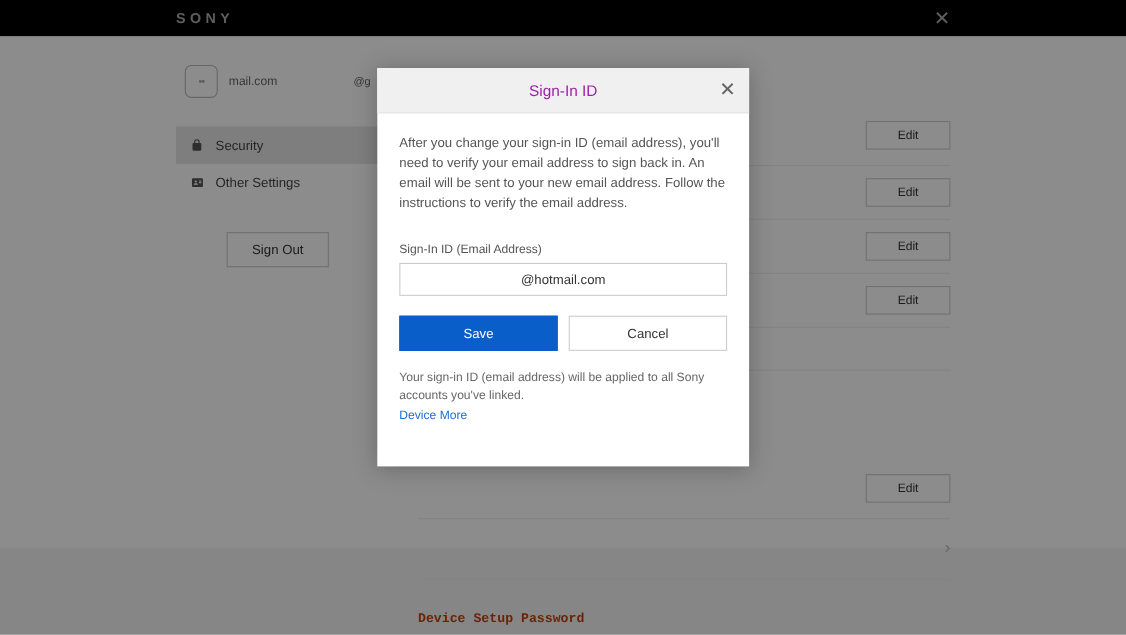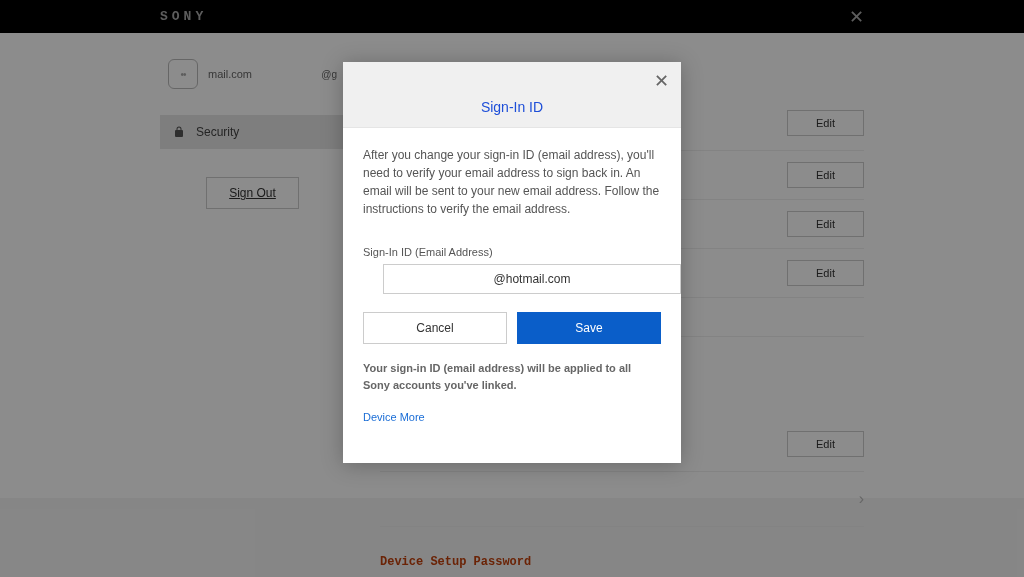--- a/index.html
+++ b/index.html
@@ -17,21 +17,21 @@
       display: flex;
       align-items: center;
       padding: 0 160px;
       justify-content: space-between;
     }
     .sony-logo {
       color: #aaa;
       font-size: 13px;
       font-weight: bold;
       letter-spacing: 4px;
-      font-family: Liberation Mono, monospace;
+      font-family: Liberation Sans, sans-serif;
     }
     .top-close {
       color: #aaa;
       font-size: 18px;
       cursor: pointer;
       background: none;
       border: none;
     }
     .page {
       display: flex;
@@ -97,21 +97,20 @@
       margin-top: 28px;
       text-align: center;
     }
     .signout-btn {
       border: 1px solid #ccc;
       background: #fff;
       padding: 8px 22px;
       font-size: 12px;
       color: #333;
       cursor: pointer;
-      text-decoration: underline;
     }
     .main {
       flex: 1;
       padding-left: 35px;
       padding-top: 8px;
     }
     .section-title {
       font-size: 13px;
       font-weight: bold;
       color: #333;
@@ -181,22 +180,21 @@
       background: #f0f0f0;
       padding: 12px 16px;
       display: flex;
       align-items: center;
       justify-content: center;
       position: relative;
       border-bottom: 1px solid #e5e5e5;
     }
     .dialog-title {
       font-size: 14px;
-      color: #1d4ed8;
-      margin-top: 25px;
+      color: #a21caf;
     }
     .dialog-close {
       position: absolute;
       right: 12px;
       top: 10px;
       color: #666;
       font-size: 18px;
       background: none;
       border: none;
       cursor: pointer;
@@ -218,21 +216,20 @@
       margin-top: 28px;
     }
     .text-input {
       width: 100%;
       border: 1px solid #ccc;
       padding: 7px 10px;
       font-size: 12px;
       color: #333;
       text-align: center;
       margin-bottom: 18px;
-      margin-left: 20px;
     }
     .btn-row {
       display: flex;
       gap: 10px;
       margin-bottom: 16px;
     }
     .btn {
       flex: 1;
       padding: 8px 0;
       font-size: 12px;
@@ -243,22 +240,20 @@
     }
     .btn-primary {
       background: #0a5ec9;
       border-color: #0a5ec9;
       color: #fff;
     }
     .dialog-small {
       font-size: 11px;
       color: #666;
       line-height: 1.5;
-      margin-bottom: 14px;
-      font-weight: bold;
     }
     .link {
       font-size: 11px;
       color: #1a6dd6;
       cursor: pointer;
     }
     .spacer-rows .row { height: 49px; }
   </style>
 </head>
 <body>
@@ -280,20 +275,28 @@
 
     <div class="nav-item active">
       <span class="nav-icon">
         <svg width="12" height="12" viewBox="0 0 24 24" fill="#555">
             <path d="M18 8h-1V6a5 5 0 0 0-10 0v2H6a2 2 0 0 0-2 2v10a2 2 0 0 0 2 2h12a2 2 0 0 0 2-2V10a2 2 0 0 0-2-2zM9 6a3 3 0 1 1 6 0v2H9V6z"></path>
           </svg>
       </span>
       <span>Security</span>
     </div>
 
+    <div class="nav-item">
+      <span class="nav-icon">
+        <svg width="13" height="12" viewBox="0 0 24 24" fill="#555">
+            <path d="M20 4H4a2 2 0 0 0-2 2v12a2 2 0 0 0 2 2h16a2 2 0 0 0 2-2V6a2 2 0 0 0-2-2zM9 8a2 2 0 1 1 0 4 2 2 0 0 1 0-4zm4 8H5v-1c0-1.3 2.7-2 4-2s4 .7 4 2v1zm6-3h-4v-2h4v2zm0-3h-4V8h4v2z"></path>
+          </svg>
+      </span>
+      <span>Other Settings</span>
+    </div>
 
     <div class="signout-wrap">
       <button class="signout-btn">Sign Out</button>
     </div>
   </div>
 
   <div class="main">
     <div class="section-title">Security</div>
 
     <div class="row">
@@ -345,20 +348,20 @@
       <span class="dialog-title">Sign-In ID</span>
       <button class="dialog-close">
         <span>✕</span>
       </button>
     </div>
     <div class="dialog-body">
       <div class="dialog-text">After you change your sign-in ID (email address), you'll need to verify your email address to sign back in. An email will be sent to your new email address. Follow the instructions to verify the email address.</div>
       <div class="field-label">Sign-In ID (Email Address)</div>
       <input class="text-input" type="text" value="@hotmail.com" style="">
       <div class="btn-row">
+        <button class="btn btn-primary">Save</button>
         <button class="btn">Cancel</button>
-        <button class="btn btn-primary">Save</button>
       </div>
       <div class="dialog-small">Your sign-in ID (email address) will be applied to all Sony accounts you've linked.</div>
       <span class="link">Device More</span>
     </div>
   </div>
 </div>
 
 </body></html>

